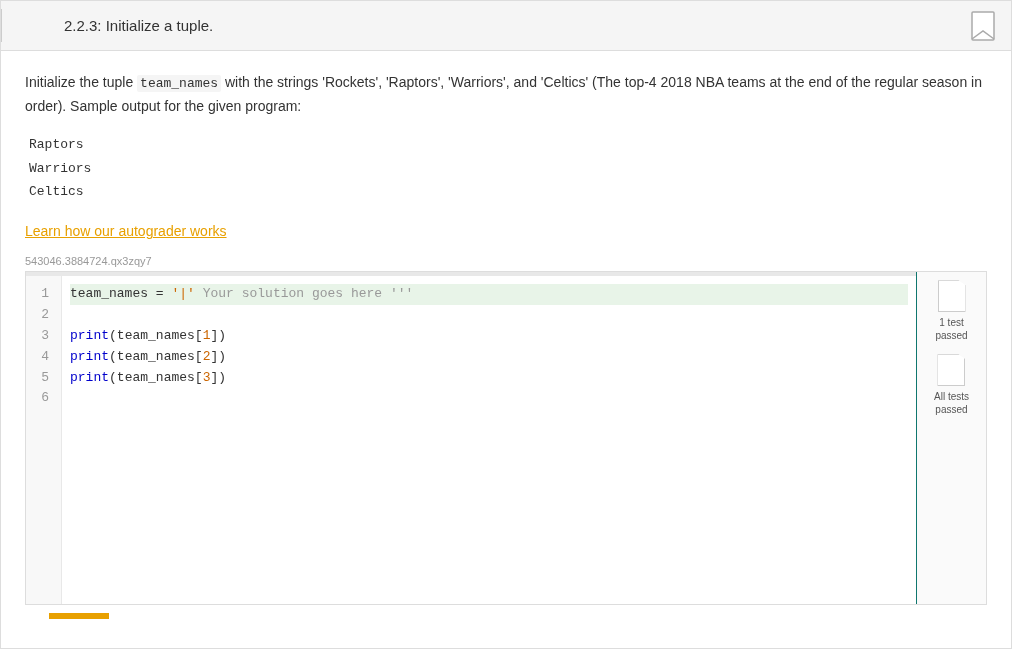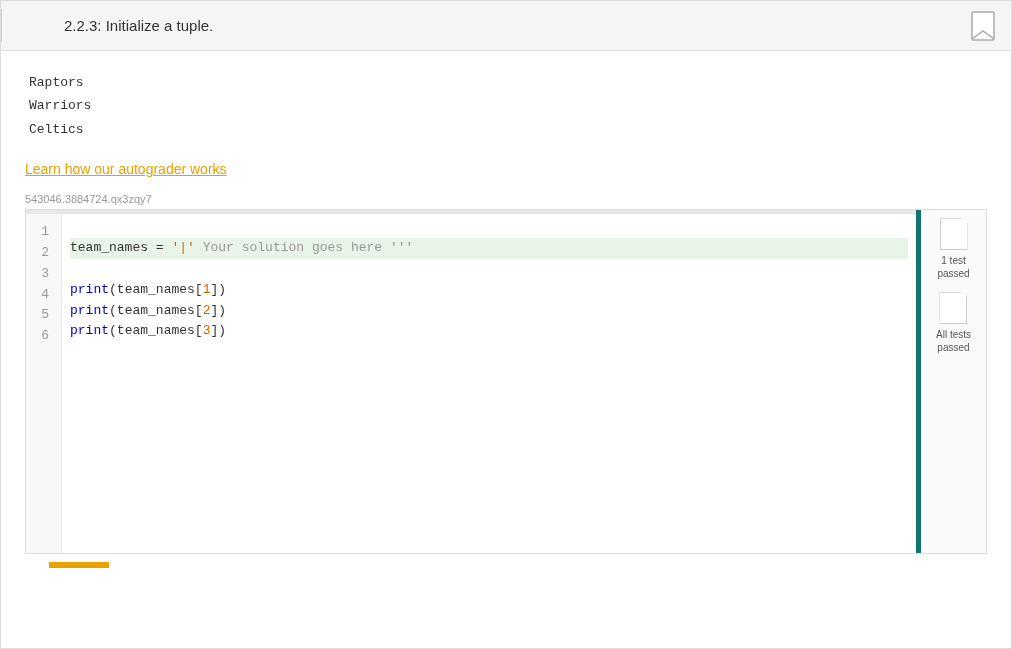--- a/index.html
+++ b/index.html
@@ -135,21 +135,21 @@
       background: #f8f8f8;
       border-right: 1px solid #e8e8e8;
       user-select: none;
       min-width: 36px;
     }
     .line-numbers div {
       line-height: 1.6;
     }
     .code-content {
       flex: 1;
-      padding: 24px 8px;
+      padding: 8px 8px;
       background: #fff;
     }
     .code-line {
       line-height: 1.6;
       white-space: pre;
       min-height: 1.6em;
     }
     .highlighted-line {
       background: #e8f4e8;
     }
@@ -164,21 +164,21 @@
     .tok-placeholder { color: #cc6600; }
 
     
     .editor-sidebar {
       width: 70px;
       display: flex;
       flex-direction: column;
       align-items: center;
       padding: 8px 4px;
       gap: 12px;
-      border-left: 5px solid #0f766e;
+      border-left: 1px solid #0f766e;
       background: #fafafa;
     }
     .test-badge {
       display: flex;
       flex-direction: column;
       align-items: center;
       gap: 4px;
     }
     .test-icon {
       width: 28px;
@@ -215,20 +215,23 @@
     <div class="header-bookmark">
       <svg class="bookmark-icon" viewBox="0 0 24 30" fill="none" xmlns="http://www.w3.org/2000/svg">
         <rect x="1" y="1" width="22" height="28" rx="1" stroke="#aaa" stroke-width="1.5" fill="white"></rect>
         <polyline points="1,28 12,20 23,28" stroke="#aaa" stroke-width="1.5" fill="none"></polyline>
       </svg>
     </div>
   </div>
 
   <div class="main-content">
     
+    <p class="description-text">
+      <span>Initialize the tuple </span><code class="inline-code">team_names</code><span> with the strings 'Rockets', 'Raptors', 'Warriors', and 'Celtics' (The top-4 2018 NBA teams at the end of the regular season in order). Sample output for the given program:</span>
+    </p>
 
     
     <div class="sample-output">
       <div>Raptors</div>
       <div>Warriors</div>
       <div>Celtics</div>
     </div>
 
     
     <a class="autograder-link" href="#">

